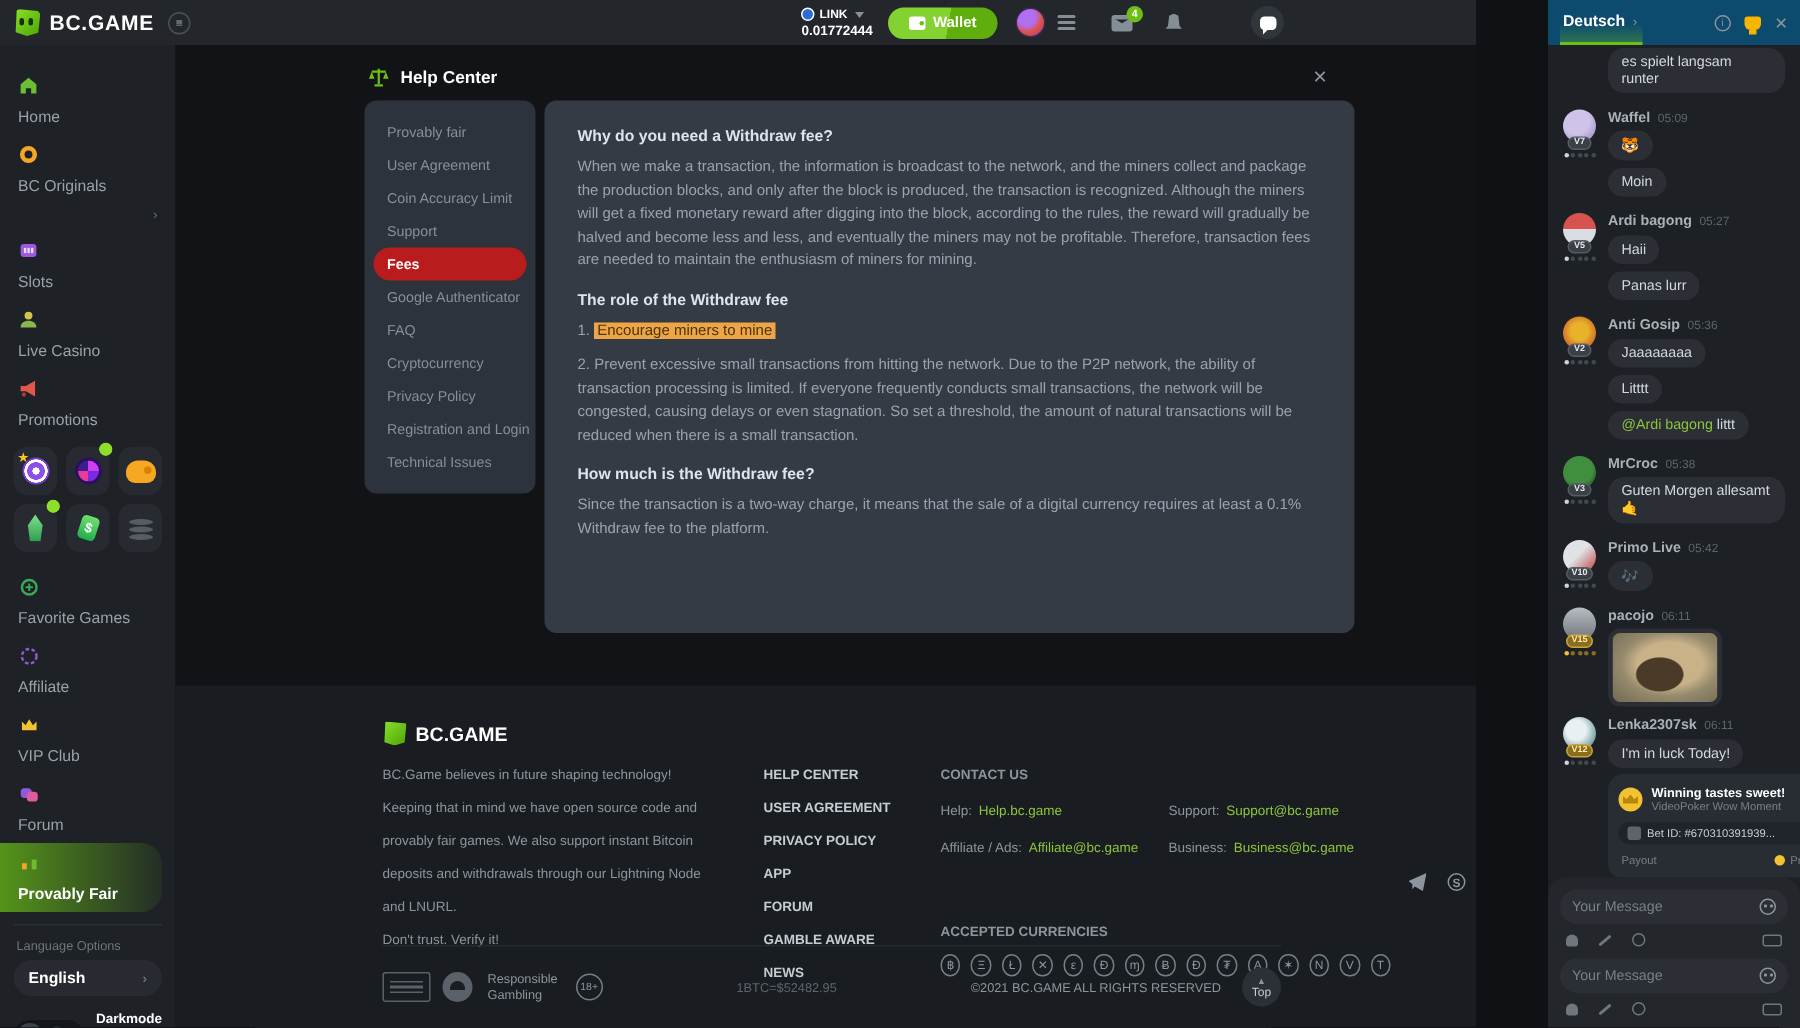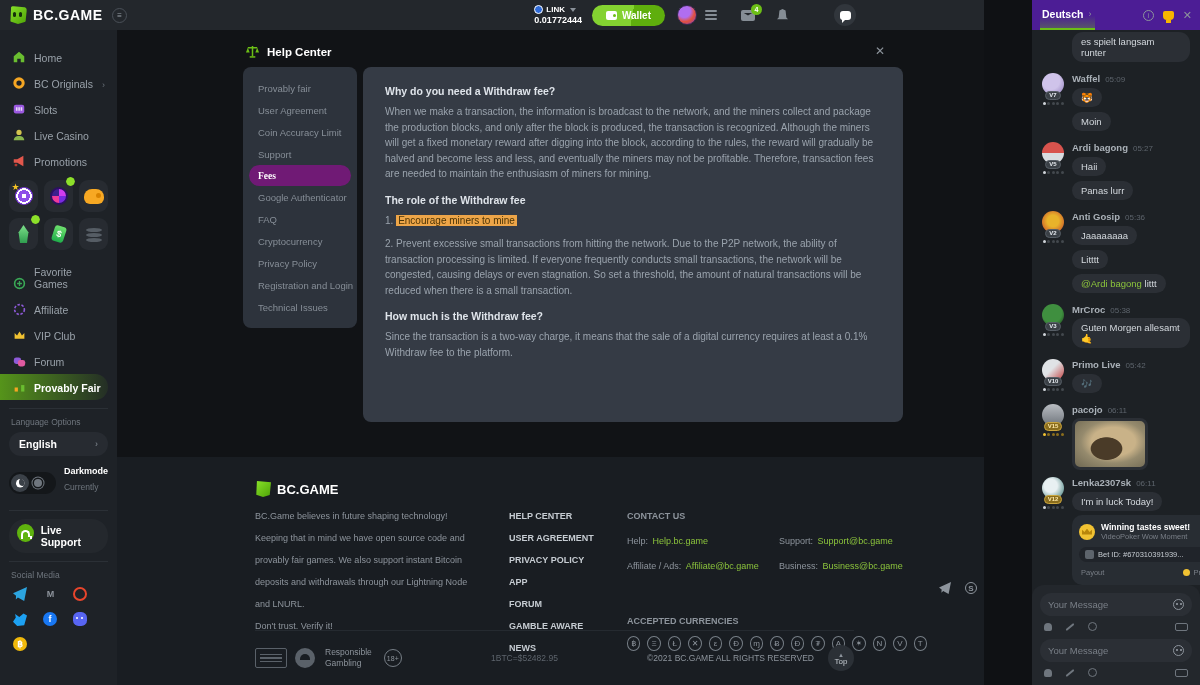--- a/index.html
+++ b/index.html
@@ -37,21 +37,21 @@
   .badge { position:absolute; top:-6px; right:-7px; min-width:11px; height:11px; background:#6cbf16; color:#fff; border-radius:6px; font-size:7px; font-weight:bold; display:flex; align-items:center; justify-content:center; padding:0 2px; }
   .bell-ic { width:11px; height:12px; background:#858d95; margin-left:22px; cursor:pointer;
     clip-path:polygon(50% 0,78% 12%,85% 70%,100% 85%,0 85%,15% 70%,22% 12%); }
   .chat-toggle { width:22px; height:22px; border-radius:50%; background:#31363c; display:flex; align-items:center; justify-content:center; margin-left:46px; margin-right:128px; cursor:pointer; }
   .chatbub { width:11px; height:9px; background:#fff; border-radius:3px; position:relative; }
   .chatbub:after { content:""; position:absolute; left:2px; bottom:-3px; width:0; height:0; border-top:4px solid #fff; border-right:4px solid transparent; }
 
   
   .body { flex:1; display:flex; min-height:0; }
   .sidebar { width:117px; background:#1e2227; padding:14px 9px 0; overflow:hidden; flex:0 0 117px; }
-  .nav-item { display:flex; align-items:flex-end; gap:8px; padding:6px 3px; color:#99a1a9; font-size:10.5px; cursor:pointer; border-radius:12px; }
+  .nav-item { display:flex; align-items:flex-start; gap:8px; padding:6px 3px; color:#99a1a9; font-size:10.5px; cursor:pointer; border-radius:12px;flex-direction:column; }
   .nav-item .glyph { width:14px; height:14px; flex:0 0 14px; display:flex; align-items:center; justify-content:center; }
   .nav-item.active { background:linear-gradient(90deg,rgba(104,186,22,.75),rgba(104,186,22,.08)); color:#fff; font-weight:bold; margin-left:-9px; padding-left:12px; border-radius:0 14px 14px 0; }
   .nav-chev { margin-left:auto; color:#6c737b; font-size:9px; }
   .promo-grid { display:grid; grid-template-columns:repeat(3,1fr); gap:6px; margin:6px 0 10px; }
   .promo-tile { height:32px; background:#272b31; border-radius:9px; display:flex; align-items:center; justify-content:center; position:relative; cursor:pointer; }
   .p-target { width:18px; height:18px; border-radius:50%; background:radial-gradient(circle,#fff 0 18%,#8d4fe8 20% 45%,#fff 47% 60%,#7a3bd8 62%); position:relative; }
   .p-target:after { content:"★"; position:absolute; top:-5px; left:-3px; color:#f7c325; font-size:9px; }
   .p-wheel { width:18px; height:18px; border-radius:50%; background:conic-gradient(#d13cf0 0 25%,#7a2ae0 25% 50%,#ef3a9a 50% 75%,#3c1f8e 75%); border:2px solid #2c1060; }
   .p-piggy { width:20px; height:15px; background:#f7a823; border-radius:8px 8px 6px 6px; position:relative; }
   .p-piggy:after { content:""; position:absolute; right:3px; top:4px; width:5px; height:5px; background:#d88200; border-radius:50%; }
@@ -91,21 +91,21 @@
   .main { flex:1; display:flex; flex-direction:column; min-width:0; }
   .modal-region { height:427px; background:#111316; position:relative; flex:0 0 427px; }
   .modal-wrap { position:absolute; left:126px; top:10px; width:660px; }
   .modal-title-row { display:flex; align-items:center; gap:7px; padding:4px 2px 8px; }
   .scale-ic { width:15px; height:15px; }
   .modal-title { color:#fff; font-weight:bold; font-size:11.5px; }
   .modal-close { position:absolute; right:18px; top:4px; color:#8d949c; font-size:12px; cursor:pointer; }
   .modal-cols { display:flex; gap:6px; align-items:flex-start; }
   .help-menu { width:114px; background:#2d333c; border-radius:8px; padding:10px 6px; flex:0 0 114px; }
   .help-menu-item { color:#868e97; font-size:9.5px; padding:5.5px 9px; border-radius:12px; cursor:pointer; white-space:nowrap; }
-  .help-menu-item.active { background:#701a75; color:#fff; font-weight:bold;font-family:Liberation Serif, serif; }
+  .help-menu-item.active { background:#b91c1c; color:#fff; font-weight:bold; }
   .help-content { flex:1; background:#353b45; border-radius:8px; padding:18px 22px; height:355px; }
   .help-content h3 { color:#dfe4ea; font-size:10.5px; margin-bottom:7px; }
   .help-content p { color:#9aa3ad; font-size:10px; line-height:1.55; margin-bottom:12px; }
   .hl { background:#eda548; color:#4c3405; padding:0 2px; }
 
   
   .footer { flex:1; background:#191d22; padding:24px 0 0 138px; position:relative; }
   .f-logo-row { display:flex; align-items:center; gap:6px; margin-bottom:14px; }
   .f-logo-mark { width:16px; height:16px; background:linear-gradient(135deg,#8ae32a,#4ea307); clip-path:polygon(12% 0,100% 8%,92% 88%,50% 100%,8% 86%); position:relative; }
   .f-logo-text { color:#fff; font-weight:bold; font-size:13px; }
@@ -130,21 +130,21 @@
   .lic-round:after { content:""; position:absolute; left:5px; top:6px; width:10px; height:6px; border-radius:6px 6px 0 0; background:#191d22; }
   .resp-g { color:#8d949c; font-size:8.5px; line-height:1.25; margin-right:12px; }
   .age-badge { width:18px; height:18px; border:1px solid #767e86; border-radius:50%; color:#8d949c; font-size:7px; display:flex; align-items:center; justify-content:center; }
   .rate { color:#5d646c; font-size:8.5px; margin:0 auto; }
   .copyright { color:#8d949c; font-size:8.5px; margin-right:14px; }
   .top-btn { width:26px; height:26px; border-radius:50%; background:#2b3036; color:#c6ccd2; font-size:8px; display:flex; flex-direction:column; align-items:center; justify-content:center; cursor:pointer; line-height:1; }
   .top-btn i { font-style:normal; font-size:7px; color:#8d949c; }
 
   
   .chat { width:168px; background:#1d2125; display:flex; flex-direction:column; flex:0 0 168px; }
-  .chat-hdr { height:30px; display:flex; align-items:center; padding:0 8px; background:#4c1d95; flex:0 0 30px; }
+  .chat-hdr { height:30px; display:flex; align-items:center; padding:0 8px; background:#0c4a6e; flex:0 0 30px; }
   .chat-lang-tab { display:flex; align-items:center; gap:5px; padding:0 4px 0 2px; height:100%; background:linear-gradient(180deg,rgba(108,191,22,0) 55%,rgba(108,191,22,.35)); border-bottom:2px solid #6cbf16; cursor:pointer; }
   .chat-lang { color:#fff; font-weight:bold; font-size:10.5px; }
   .chev { color:#8d949c; font-size:9px; }
   .chat-hdr-icons { margin-left:auto; display:flex; align-items:center; gap:9px; }
   .info-ic { width:11px; height:11px; border:1px solid #8d949c; border-radius:50%; color:#8d949c; font-size:7px; display:flex; align-items:center; justify-content:center; cursor:pointer; }
   .trophy-ic { width:11px; height:9px; background:#f7b500; border-radius:2px 2px 4px 4px; position:relative; cursor:pointer; }
   .trophy-ic:after { content:""; position:absolute; left:3px; bottom:-3px; width:5px; height:3px; background:#f7b500; }
   .close-x { color:#8d949c; font-size:11px; cursor:pointer; }
   .chat-msgs { flex:1; overflow:hidden; padding:4px 8px 0; }
   .msg { display:flex; gap:6px; margin-bottom:7px; }

